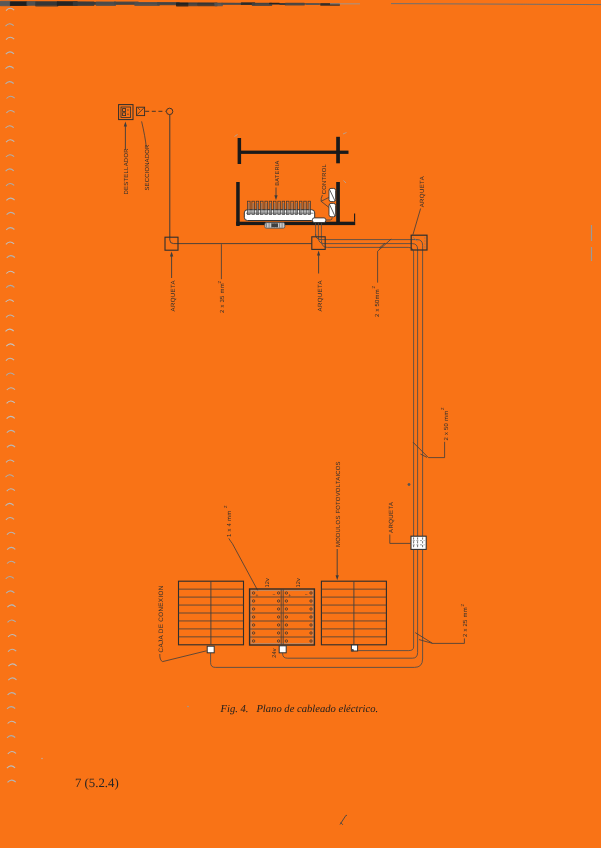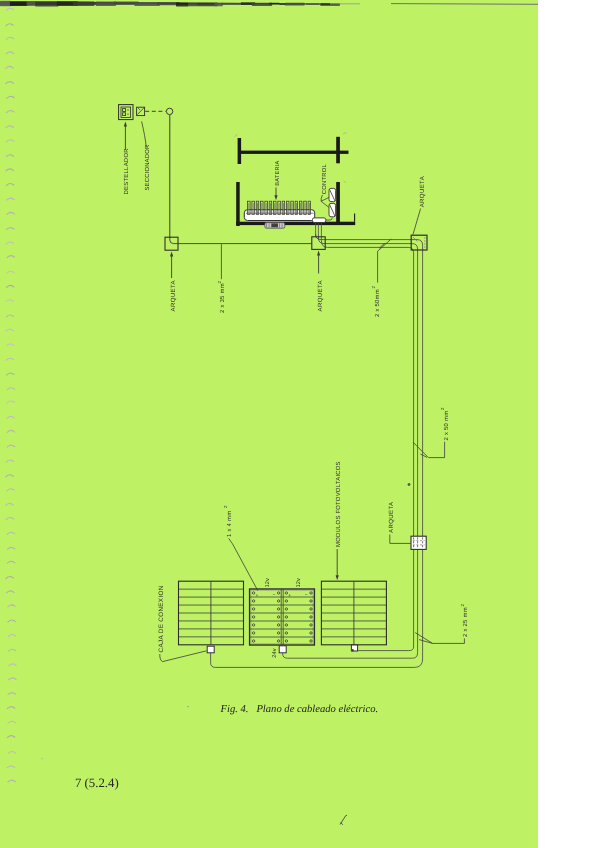--- a/index.html
+++ b/index.html
@@ -1,15 +1,15 @@
 <!DOCTYPE html>
 <html><head><meta charset="utf-8">
 <style>
   html,body{margin:0;padding:0;background:#fff;}
-  #page{position:relative;width:538px;height:848px;background:#bef264;overflow:hidden;}
+  #page{position:relative;width:601px;height:848px;background:#f97316;overflow:hidden;}
 </style></head>
 <body>
 <div id="page"><svg width="601" height="848" viewBox="0 0 601 848" shape-rendering="geometricPrecision" text-rendering="geometricPrecision">
       <polygon points="0,1.2 60,1.6 150,2.4 240,3.0 330,3.6 330,4.4 240,4.4 150,4.6 60,5.0 0,5.8" fill="#3a3a3a"></polygon>
       <rect x="0.0" y="0.8" width="10.8" height="5.4" rx="0.6" fill="rgb(94,94,94)" opacity="0.85"></rect>
       <rect x="9.9" y="1.4" width="17.6" height="4.6" rx="0.6" fill="rgb(26,26,26)" opacity="0.85"></rect>
       <rect x="26.5" y="1.3" width="9.8" height="4.5" rx="0.6" fill="rgb(85,85,85)" opacity="0.85"></rect>
       <rect x="35.2" y="1.4" width="23.2" height="5.0" rx="0.6" fill="rgb(54,54,54)" opacity="0.85"></rect>
       <rect x="56.9" y="1.2" width="20.8" height="4.9" rx="0.6" fill="rgb(33,33,33)" opacity="0.85"></rect>
       <rect x="72.8" y="1.5" width="21.6" height="4.4" rx="0.6" fill="rgb(59,59,59)" opacity="0.85"></rect>

